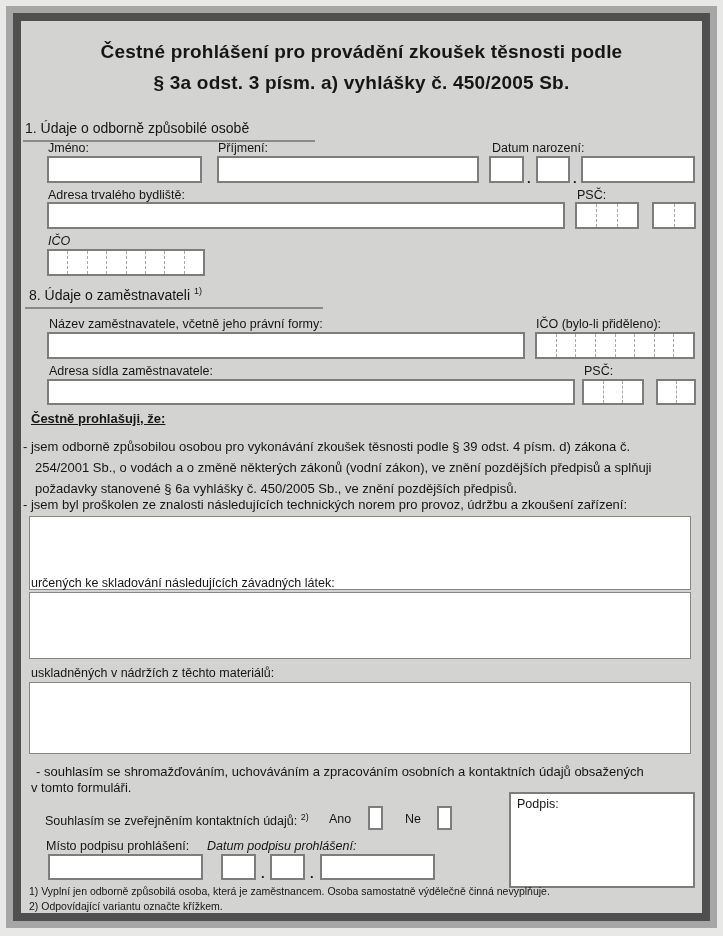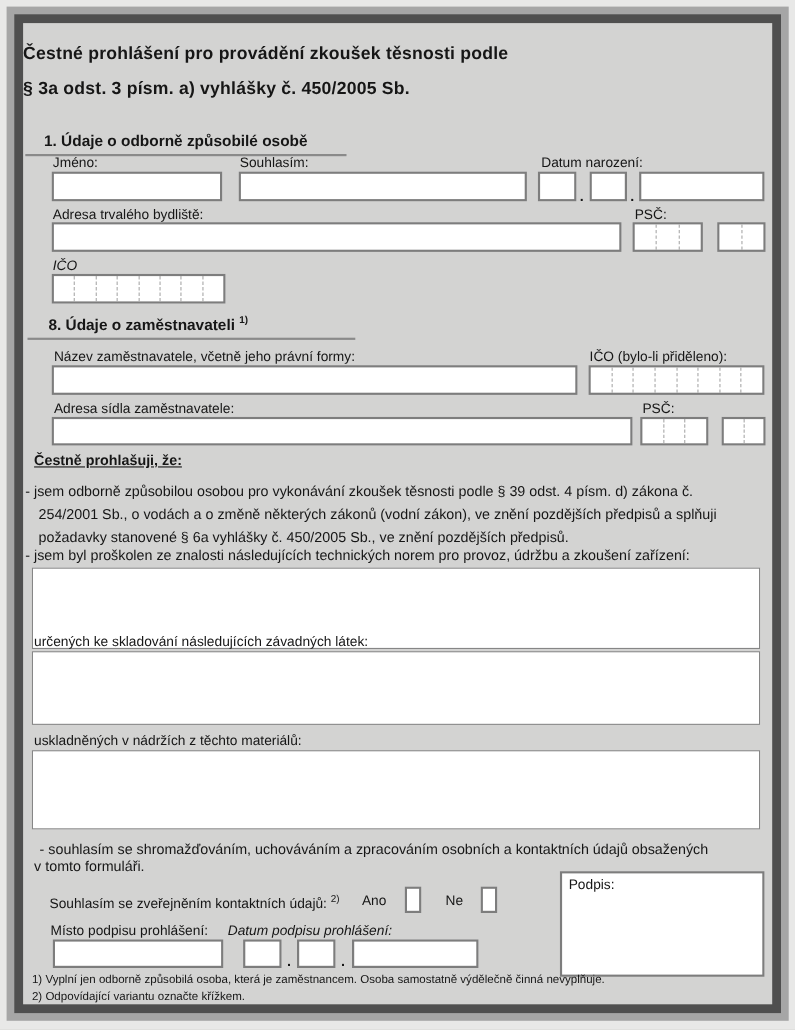--- a/index.html
+++ b/index.html
@@ -8,25 +8,25 @@
     position: relative;
     background: #e8e8e7;
     font-family: "Liberation Sans", sans-serif;
     color: #161616;
     overflow: hidden;
   }
   .frame-mid  { position: absolute; left: 6px; top: 6px; width: 711px; height: 922px; background: #a6a6a6; }
   .frame-dark { position: absolute; left: 7px; top: 7px; width: 697px; height: 908px; background: #4f4f4f; }
   .content    { position: absolute; left: 8px; top: 8px; width: 681px; height: 892px; background: #d3d3d2; }
 
-  .title { position: absolute; left: 0; width: 100%; font-weight: bold; font-size: 16px; letter-spacing: 0.2px; }
+  .title { position: absolute; left: 0; width: 100%; text-align: center; font-weight: bold; font-size: 19px; letter-spacing: 0.2px; }
   .t1 { top: 20px; }
   .t2 { top: 51px; }
 
-  .sec-h { position: absolute; font-weight: bold; font-size: 14px; margin-left: 15px; }
+  .sec-h { position: absolute; font-weight: normal; font-size: 14px; }
   .sec-rule { position: absolute; height: 2px; background: #8a8a8a; }
 
   .lbl { position: absolute; font-size: 12.5px; white-space: nowrap; }
 
   .box, .cellbox, .chk {
     position: absolute; background: #ffffff; border: 2px solid #7d7d7d;
   }
   input.box { font: 12.5px "Liberation Sans", sans-serif; padding: 0 4px; outline: none; border-radius: 0; }
   .cellbox { display: flex; }
   .cellbox .cell { flex: 1 1 0; }
@@ -57,21 +57,21 @@
     <div class="content">
 
       <div class="title t1">Čestné prohlášení pro provádění zkoušek těsnosti podle</div>
       <div class="title t2">§ 3a odst. 3 písm. a) vyhlášky č. 450/2005 Sb.</div>
 
       <div class="sec-h" style="left:4px; top:99px;">1. Údaje o odborně způsobilé osobě</div>
       <div class="sec-rule" style="left:2px; top:119px; width:292px;"></div>
 
       <div class="lbl" style="left:27px; top:120px;">Jméno:</div>
       <input class="box" style="left: 26px; top: 135px; width: 155px; height: 27px;">
-      <div class="lbl" style="left:197px; top:120px;">Souhlasím:</div>
+      <div class="lbl" style="left:197px; top:120px;">Příjmení:</div>
       <input class="box" style="left: 196px; top: 135px; width: 262px; height: 27px;">
       <div class="lbl" style="left:471px; top:120px;">Datum narození:</div>
       <input class="box" style="left: 468px; top: 135px; width: 35px; height: 27px;">
       <div class="dot" style="left:506px; top:150px;">.</div>
       <input class="box" style="left: 515px; top: 135px; width: 34px; height: 27px;">
       <div class="dot" style="left:552px; top:150px;">.</div>
       <input class="box" style="left: 560px; top: 135px; width: 114px; height: 27px;">
 
       <div class="lbl" style="left:27px; top:167px;">Adresa trvalého bydliště:</div>
       <input class="box" style="left: 26px; top: 181px; width: 518px; height: 27px;">

